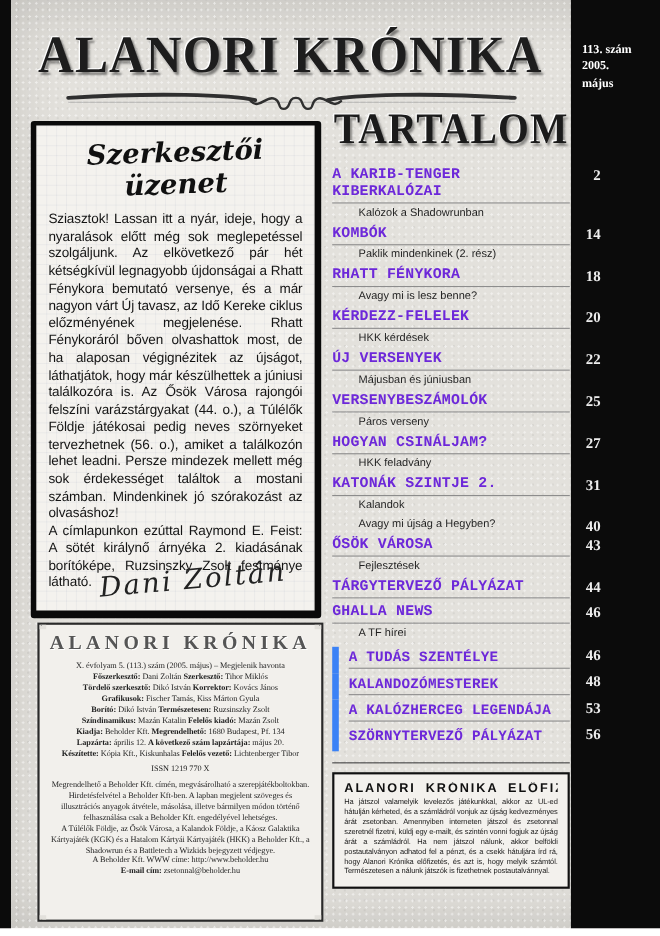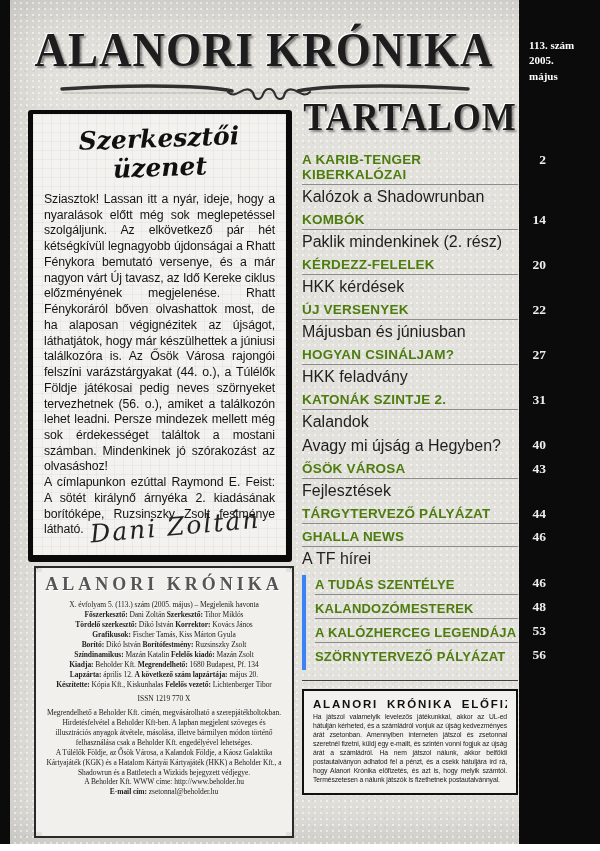--- a/index.html
+++ b/index.html
@@ -33,26 +33,26 @@
   .editor-body p{margin:0;text-align:justify;font-size:12.3px;line-height:1.28;color:#141414;
         letter-spacing:-0.1px;}
   .signature{position:absolute;right:26px;bottom:14px;font-family:"DejaVu Serif",serif;
         font-style:italic;font-size:25px;color:#222;transform:rotate(-5deg);letter-spacing:2px;}
 
   .toc-col{position:absolute;left:302px;top:96px;width:216px;}
   .toc-heading{text-align:center;font-family:"Liberation Serif",serif;font-weight:bold;
         font-size:36px;letter-spacing:1px;color:#1b1b1b;margin-bottom:14px;transform:scaleY(1.1);
         text-shadow:-1px -1px 0 #ffffff,2px 2px 2px rgba(0,0,0,0.4);white-space:nowrap;}
   .toc-entry{position:relative;margin-bottom:5px;}
-  .toc-title{font-family:Liberation Sans, sans-serif;font-weight:bold;font-size:13.5px;
-        letter-spacing:0.2px;color:#4d7c0f;border-bottom:1px solid #8d8d8d;padding-bottom:2px;}
-  .toc-sub{font-size:16px;color:#1f1f1f;margin-top:3px;padding-bottom:1px;}
+  .toc-title{font-family:Liberation Mono, monospace;font-weight:bold;font-size:13.5px;
+        letter-spacing:0.2px;color:#6d28d9;border-bottom:1px solid #8d8d8d;padding-bottom:2px;}
+  .toc-sub{font-size:10px;color:#1f1f1f;margin-top:3px;padding-bottom:1px;margin-left:24px;}
   .toc-page{position:absolute;top:0;right:-28px;width:26px;text-align:right;
         font-family:"Liberation Serif",serif;font-weight:bold;font-size:13.5px;color:#ededed;}
-  .toc-entry.hl{border-left:4px solid #3b82f6;padding:2px 0 4px 9px;margin-bottom:0;}
+  .toc-entry.hl{border-left:6px solid #3b82f6;padding:2px 0 4px 9px;margin-bottom:0;}
   .toc-entry:not(.hl) + .toc-entry.hl{margin-top:6px;}
   .toc-entry.hl .toc-title{font-size:13px;}
   .toc-entry.hl:last-child .toc-title{border-bottom:none;}
   .toc-sep{border-top:1.5px solid #3f3f3f;margin:10px 0 0;}
 
   .sub-box{margin-top:8px;border:2px solid #111;background:#f3f1ed;box-sizing:border-box;
         width:100%;padding:7px 9px 8px;}
   .sub-heading{font-weight:bold;font-size:11.5px;letter-spacing:1.8px;word-spacing:4px;
         color:#101010;white-space:nowrap;overflow:hidden;margin-bottom:3px;}
   .sub-body{font-size:6.8px;line-height:1.32;letter-spacing:-0.1px;text-align:justify;color:#1a1a1a;}
@@ -110,28 +110,38 @@
           <div class="toc-title">A KARIB-TENGER KIBERKALÓZAI</div>
           <div class="toc-sub">Kalózok a Shadowrunban</div>
           <span class="toc-page">2</span>
         </div>
         <div class="toc-entry">
           <div class="toc-title">KOMBÓK</div>
           <div class="toc-sub">Paklik mindenkinek (2. rész)</div>
           <span class="toc-page">14</span>
         </div>
         <div class="toc-entry">
+          <div class="toc-title">RHATT FÉNYKORA</div>
+          <div class="toc-sub">Avagy mi is lesz benne?</div>
+          <span class="toc-page">18</span>
+        </div>
+        <div class="toc-entry">
           <div class="toc-title">KÉRDEZZ-FELELEK</div>
           <div class="toc-sub">HKK kérdések</div>
           <span class="toc-page">20</span>
         </div>
         <div class="toc-entry">
           <div class="toc-title">ÚJ VERSENYEK</div>
           <div class="toc-sub">Májusban és júniusban</div>
           <span class="toc-page">22</span>
+        </div>
+        <div class="toc-entry">
+          <div class="toc-title">VERSENYBESZÁMOLÓK</div>
+          <div class="toc-sub">Páros verseny</div>
+          <span class="toc-page">25</span>
         </div>
         <div class="toc-entry">
           <div class="toc-title">HOGYAN CSINÁLJAM?</div>
           <div class="toc-sub">HKK feladvány</div>
           <span class="toc-page">27</span>
         </div>
         <div class="toc-entry">
           <div class="toc-title">KATONÁK SZINTJE 2.</div>
           <div class="toc-sub">Kalandok</div>
           <span class="toc-page">31</span>
@@ -182,21 +192,21 @@
     <span class="imp-orn tl">✳</span>
     <span class="imp-orn tr">✳</span>
     <span class="imp-orn bl">✶</span>
     <span class="imp-orn br">✶</span>
     <div class="imp-masthead">ALANORI KRÓNIKA</div>
     <div>
         <div class="imp-line"><span>X. évfolyam 5. (113.) szám (2005. május) – Megjelenik havonta</span></div>
         <div class="imp-line"><span class="b">Főszerkesztő:</span><span> Dani Zoltán </span><span class="b">Szerkesztő:</span><span> Tihor Miklós</span></div>
         <div class="imp-line"><span class="b">Tördelő szerkesztő:</span><span> Dikó István </span><span class="b">Korrektor:</span><span> Kovács János</span></div>
         <div class="imp-line"><span class="b">Grafikusok:</span><span> Fischer Tamás, Kiss Márton Gyula</span></div>
-        <div class="imp-line"><span class="b">Borító:</span><span> Dikó István </span><span class="b">Borítófestmény:</span><span> Ruzsinszky Zsolt</span></div>
+        <div class="imp-line"><span class="b">Borító:</span><span> Dikó István </span><span class="b">Természetesen:</span><span> Ruzsinszky Zsolt</span></div>
         <div class="imp-line"><span class="b">Színdinamikus:</span><span> Mazán Katalin </span><span class="b">Felelős kiadó:</span><span> Mazán Zsolt</span></div>
         <div class="imp-line"><span class="b">Kiadja:</span><span> Beholder Kft. </span><span class="b">Megrendelhető:</span><span> 1680 Budapest, Pf. 134</span></div>
         <div class="imp-line"><span class="b">Lapzárta:</span><span> április 12. </span><span class="b">A következő szám lapzártája:</span><span> május 20.</span></div>
         <div class="imp-line"><span class="b">Készítette:</span><span> Kópia Kft., Kiskunhalas </span><span class="b">Felelős vezető:</span><span> Lichtenberger Tibor</span></div>
         <div class="imp-line gap"><span>ISSN 1219 770 X</span></div>
         <div class="imp-line gap"><span>Megrendelhető a Beholder Kft. címén, megvásárolható a szerepjátékboltokban. Hirdetésfelvétel a Beholder Kft-ben. A lapban megjelent szöveges és illusztrációs anyagok átvétele, másolása, illetve bármilyen módon történő felhasználása csak a Beholder Kft. engedélyével lehetséges.</span></div>
         <div class="imp-line"><span>A Túlélők Földje, az Ősök Városa, a Kalandok Földje, a Káosz Galaktika Kártyajáték (KGK) és a Hatalom Kártyái Kártyajáték (HKK) a Beholder Kft., a Shadowrun és a Battletech a Wizkids bejegyzett védjegye.</span></div>
         <div class="imp-line"><span>A Beholder Kft. WWW címe: http://www.beholder.hu</span></div>
         <div class="imp-line"><span class="b">E-mail cím:</span><span> zsetonnal@beholder.hu</span></div>
       </div>

